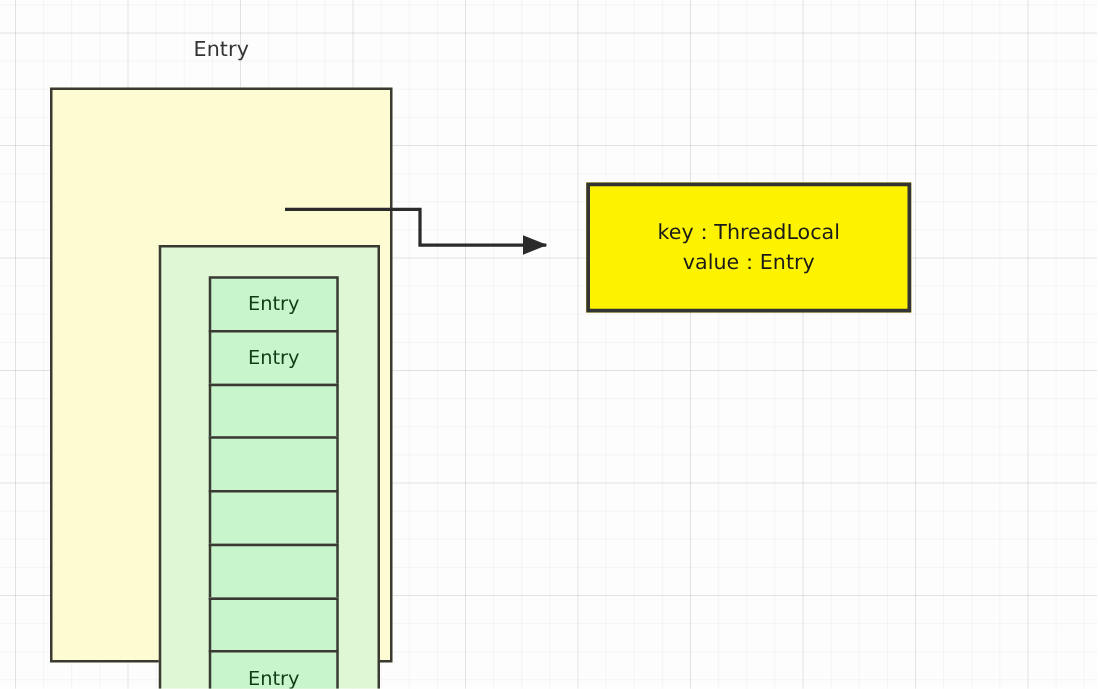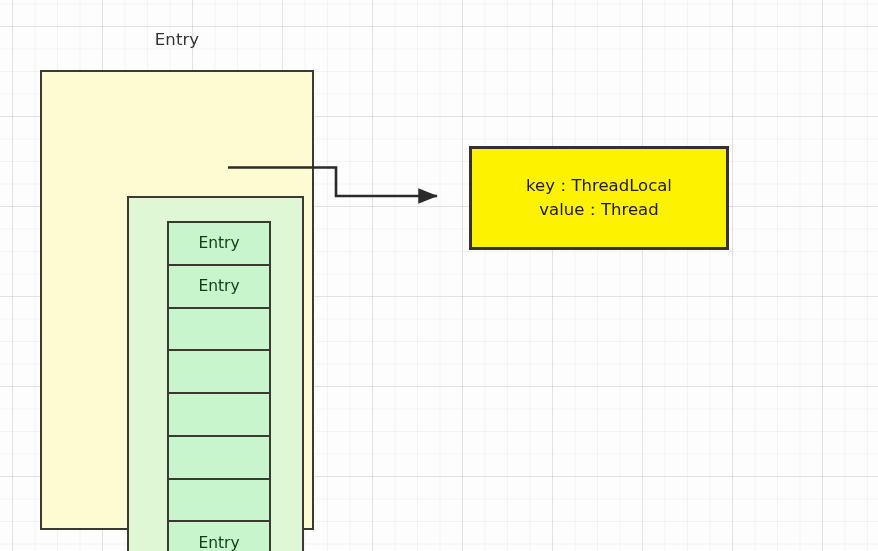--- a/index.html
+++ b/index.html
@@ -159,21 +159,21 @@
       <div class="entry-cell"></div>
       <div class="entry-cell"></div>
       <div class="entry-cell"></div>
       <div class="entry-cell">Entry</div>
     </div>
   </div>
 
 
   <div id="kv-box">
     <div class="kv-line">key：ThreadLocal</div>
-    <div class="kv-line">value：Thread</div>
+    <div class="kv-line">value：Entry</div>
   </div>
 
   <svg id="connector" viewBox="0 0 878 551" xmlns="http://www.w3.org/2000/svg">
     <defs>
       <marker id="arrowhead" markerWidth="8" markerHeight="8" refX="7.2" refY="3" orient="auto" markerUnits="strokeWidth">
         <path d="M0,0 L7.5,3 L0,6 z" fill="#2b2b2b"></path>
       </marker>
     </defs>
     <polyline points="228,167.5 336,167.5 336,196 437,196" fill="none" stroke="#2b2b2b" stroke-width="2.6" stroke-linejoin="miter" stroke-linecap="butt" marker-end="url(#arrowhead)"></polyline>
   </svg>

